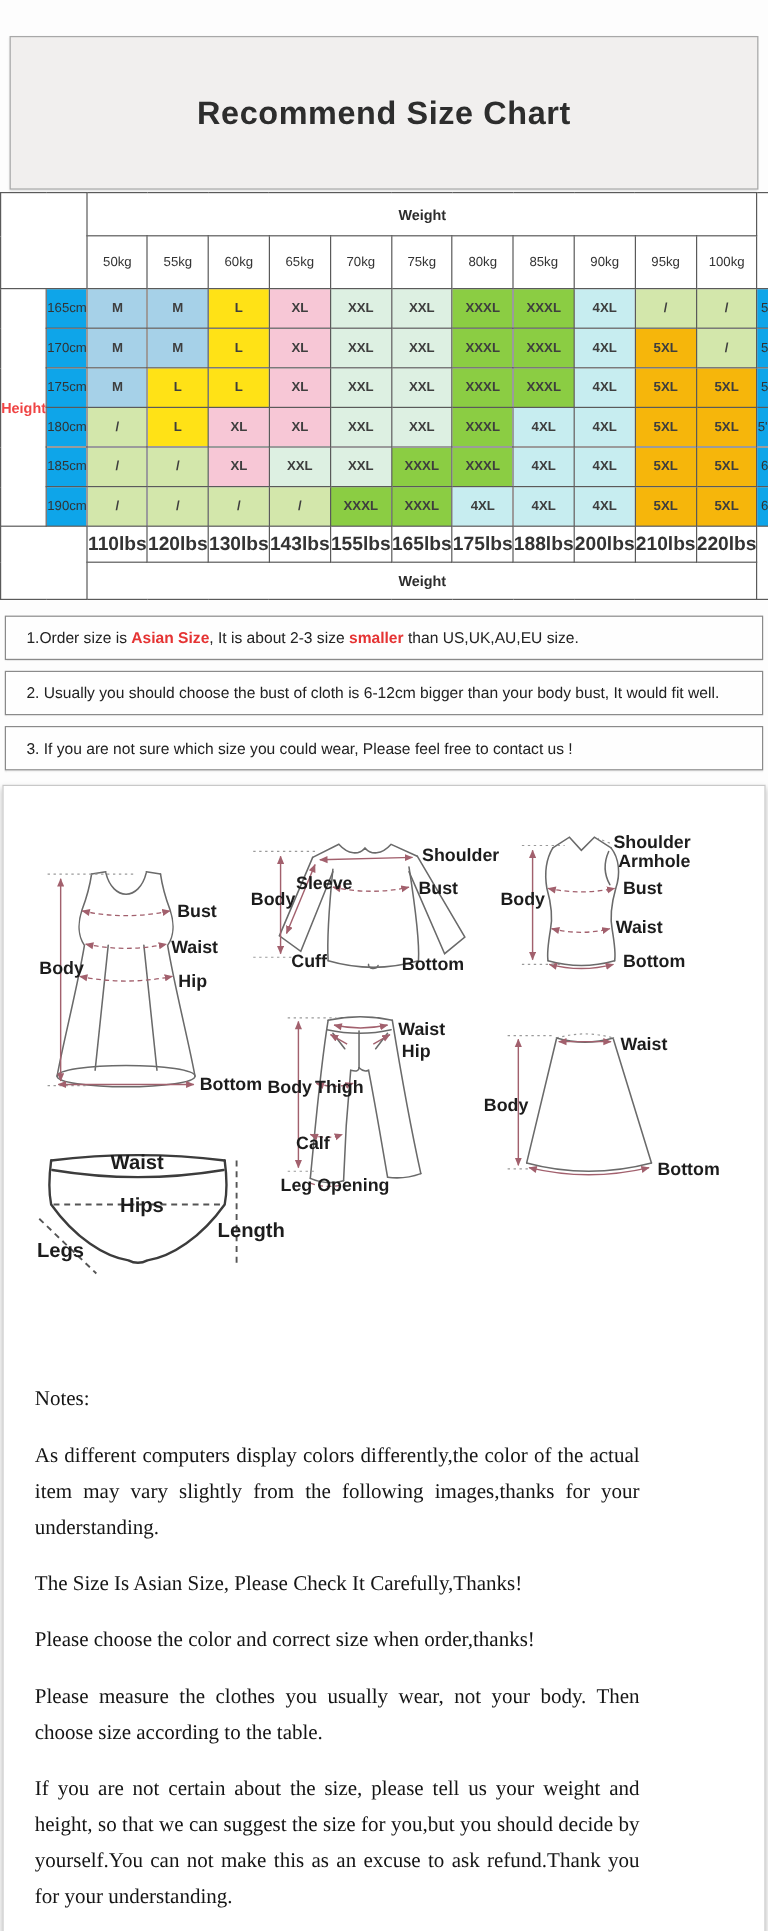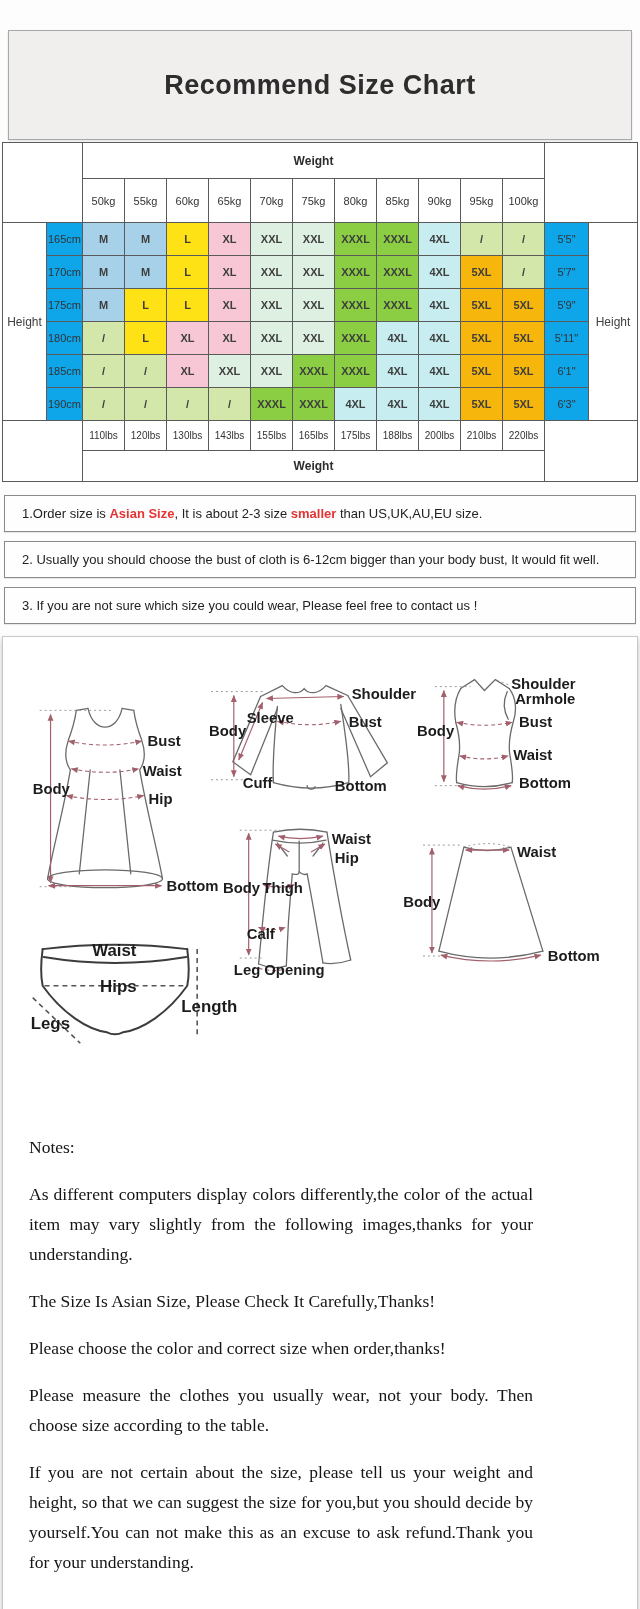--- a/index.html
+++ b/index.html
@@ -4,34 +4,34 @@
 <style>
   :root{
     --c-blue:#a6d1e8; --c-yellow:#ffe216; --c-pink:#f7c7d6; --c-mint:#ddf0e2;
     --c-green:#8bcd43; --c-cyan:#c7edf0; --c-pale:#d3e7ab; --c-orange:#f6b60b;
     --red:#e53333; --rose:#a2606d; --gline:#6a6a6a; --dlabel:#1c1c1c;
   }
   *{box-sizing:border-box;}
   html,body{margin:0;padding:0;}
   body{width:640px;min-height:1609px;background:#fdfdfd;font-family:"Liberation Sans",sans-serif;}
 
-  .title-box{margin:30px 8px 0 8px;height:110px;background:#f1efee;border:1px solid #a8a8a8;
+  .title-box{margin:30px 8px 0 8px;height:128px;background:#f1efee;border:1px solid #a8a8a8;
     display:flex;align-items:center;justify-content:center;box-shadow:0 1px 2px rgba(0,0,0,.12);}
   .title-box h1{margin:0;font-size:27px;font-weight:bold;color:#2d2d2d;letter-spacing:.5px;}
 
   table.size-table{border-collapse:collapse;table-layout:fixed;margin:2px auto 0;
     font-size:11px;color:#333;background:#fff;}
   table.size-table td,table.size-table th{border:1px solid #5a5a5a;text-align:center;
     padding:0;overflow:hidden;white-space:nowrap;}
   tr.r-whead{height:36px;} tr.r-kg{height:44px;} tr.r-lbs{height:30px;} tr.r-wfoot{height:31px;}
   .whead{font-weight:bold;font-size:12px;color:#2c2c2c;}
-  .vhead{font-weight:normal;font-size:12px;color:#404040;background:#fff;}
+  .vhead{font-weight:bold;font-size:12px;color:#ef4444;background:#fff;}
   td.blank{background:#fff;}
   th.kg{font-weight:normal;color:#333;}
-  td.lbs{font-weight:normal;color:#333;font-size:10px;}
+  td.lbs{font-weight:bold;color:#333;font-size:16px;}
   td.cm,td.ft{background:#0ea5e9;color:#333;}
   td.sz{font-weight:bold;color:#3e3e3e;height:33px;}
   .c-blue{background:var(--c-blue);} .c-yellow{background:var(--c-yellow);}
   .c-pink{background:var(--c-pink);} .c-mint{background:var(--c-mint);}
   .c-green{background:var(--c-green);} .c-cyan{background:var(--c-cyan);}
   .c-pale{background:var(--c-pale);} .c-orange{background:var(--c-orange);}
 
   .note-box{margin:9px 4px 0;border:1px solid #8a8a8a;background:#fefefe;
     padding:10px 10px 10px 17px;font-size:13px;color:#222;box-shadow:0 1px 1px rgba(0,0,0,.08);}
   .note-box.first{margin-top:13px;}

